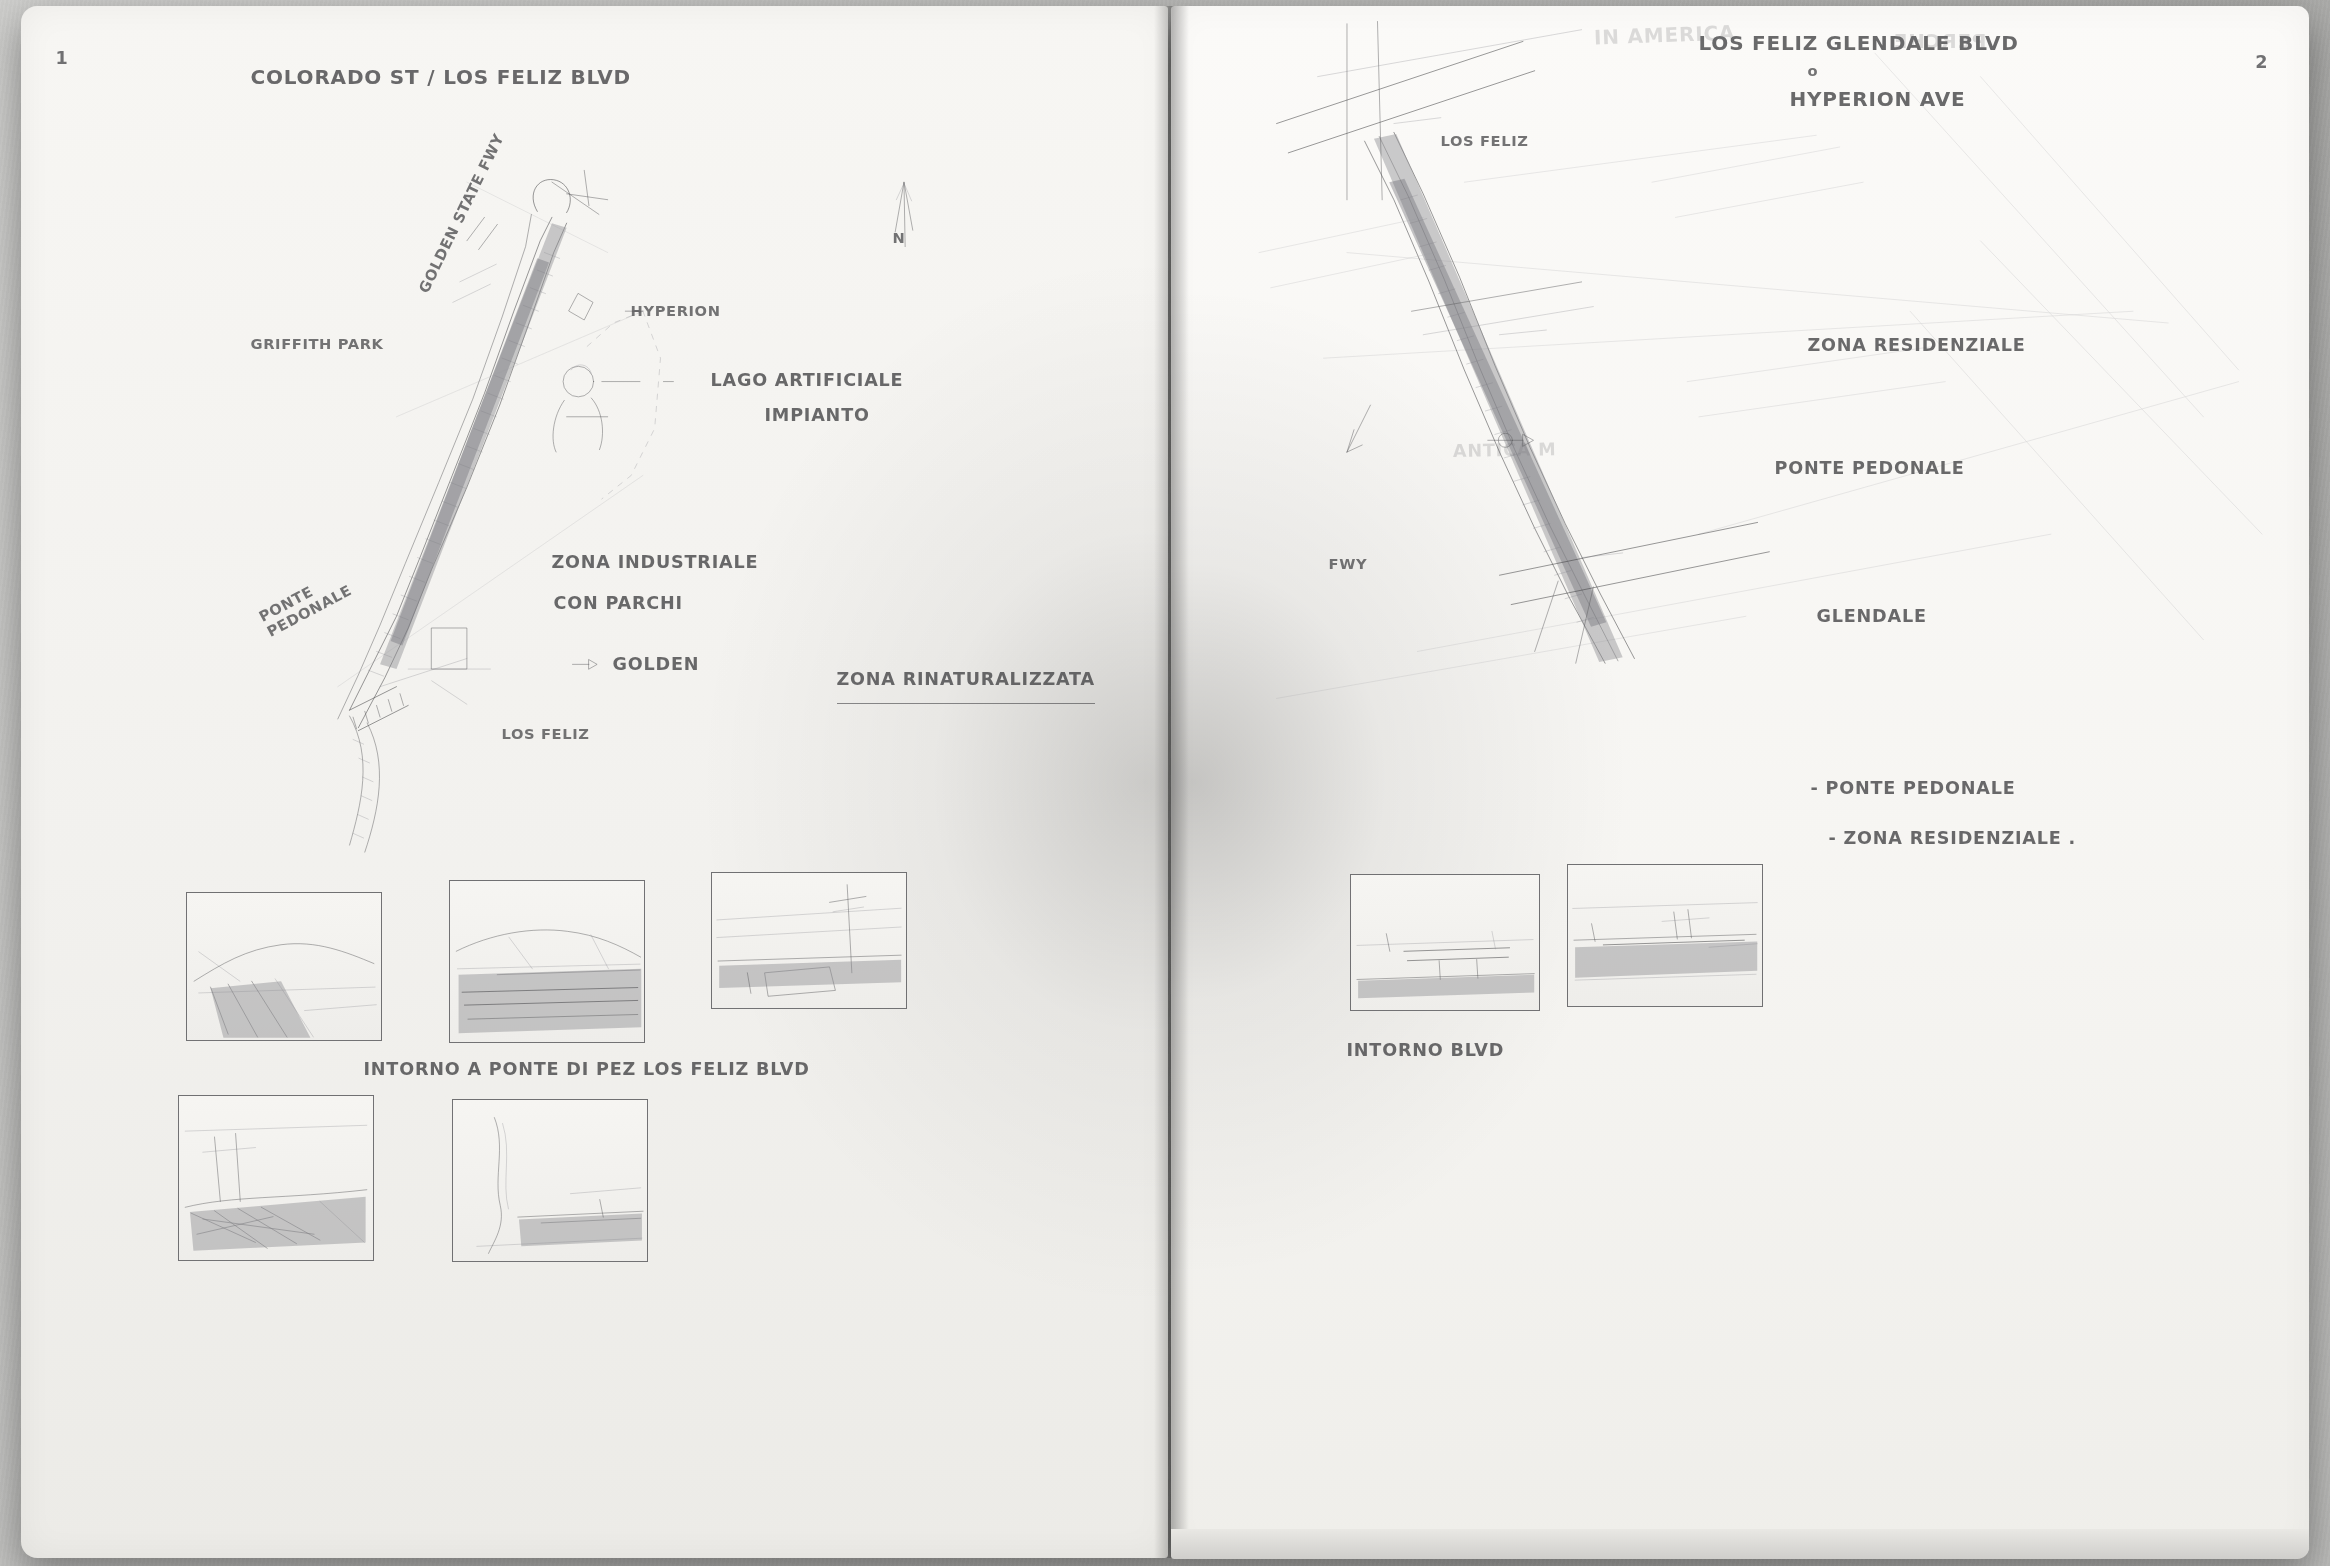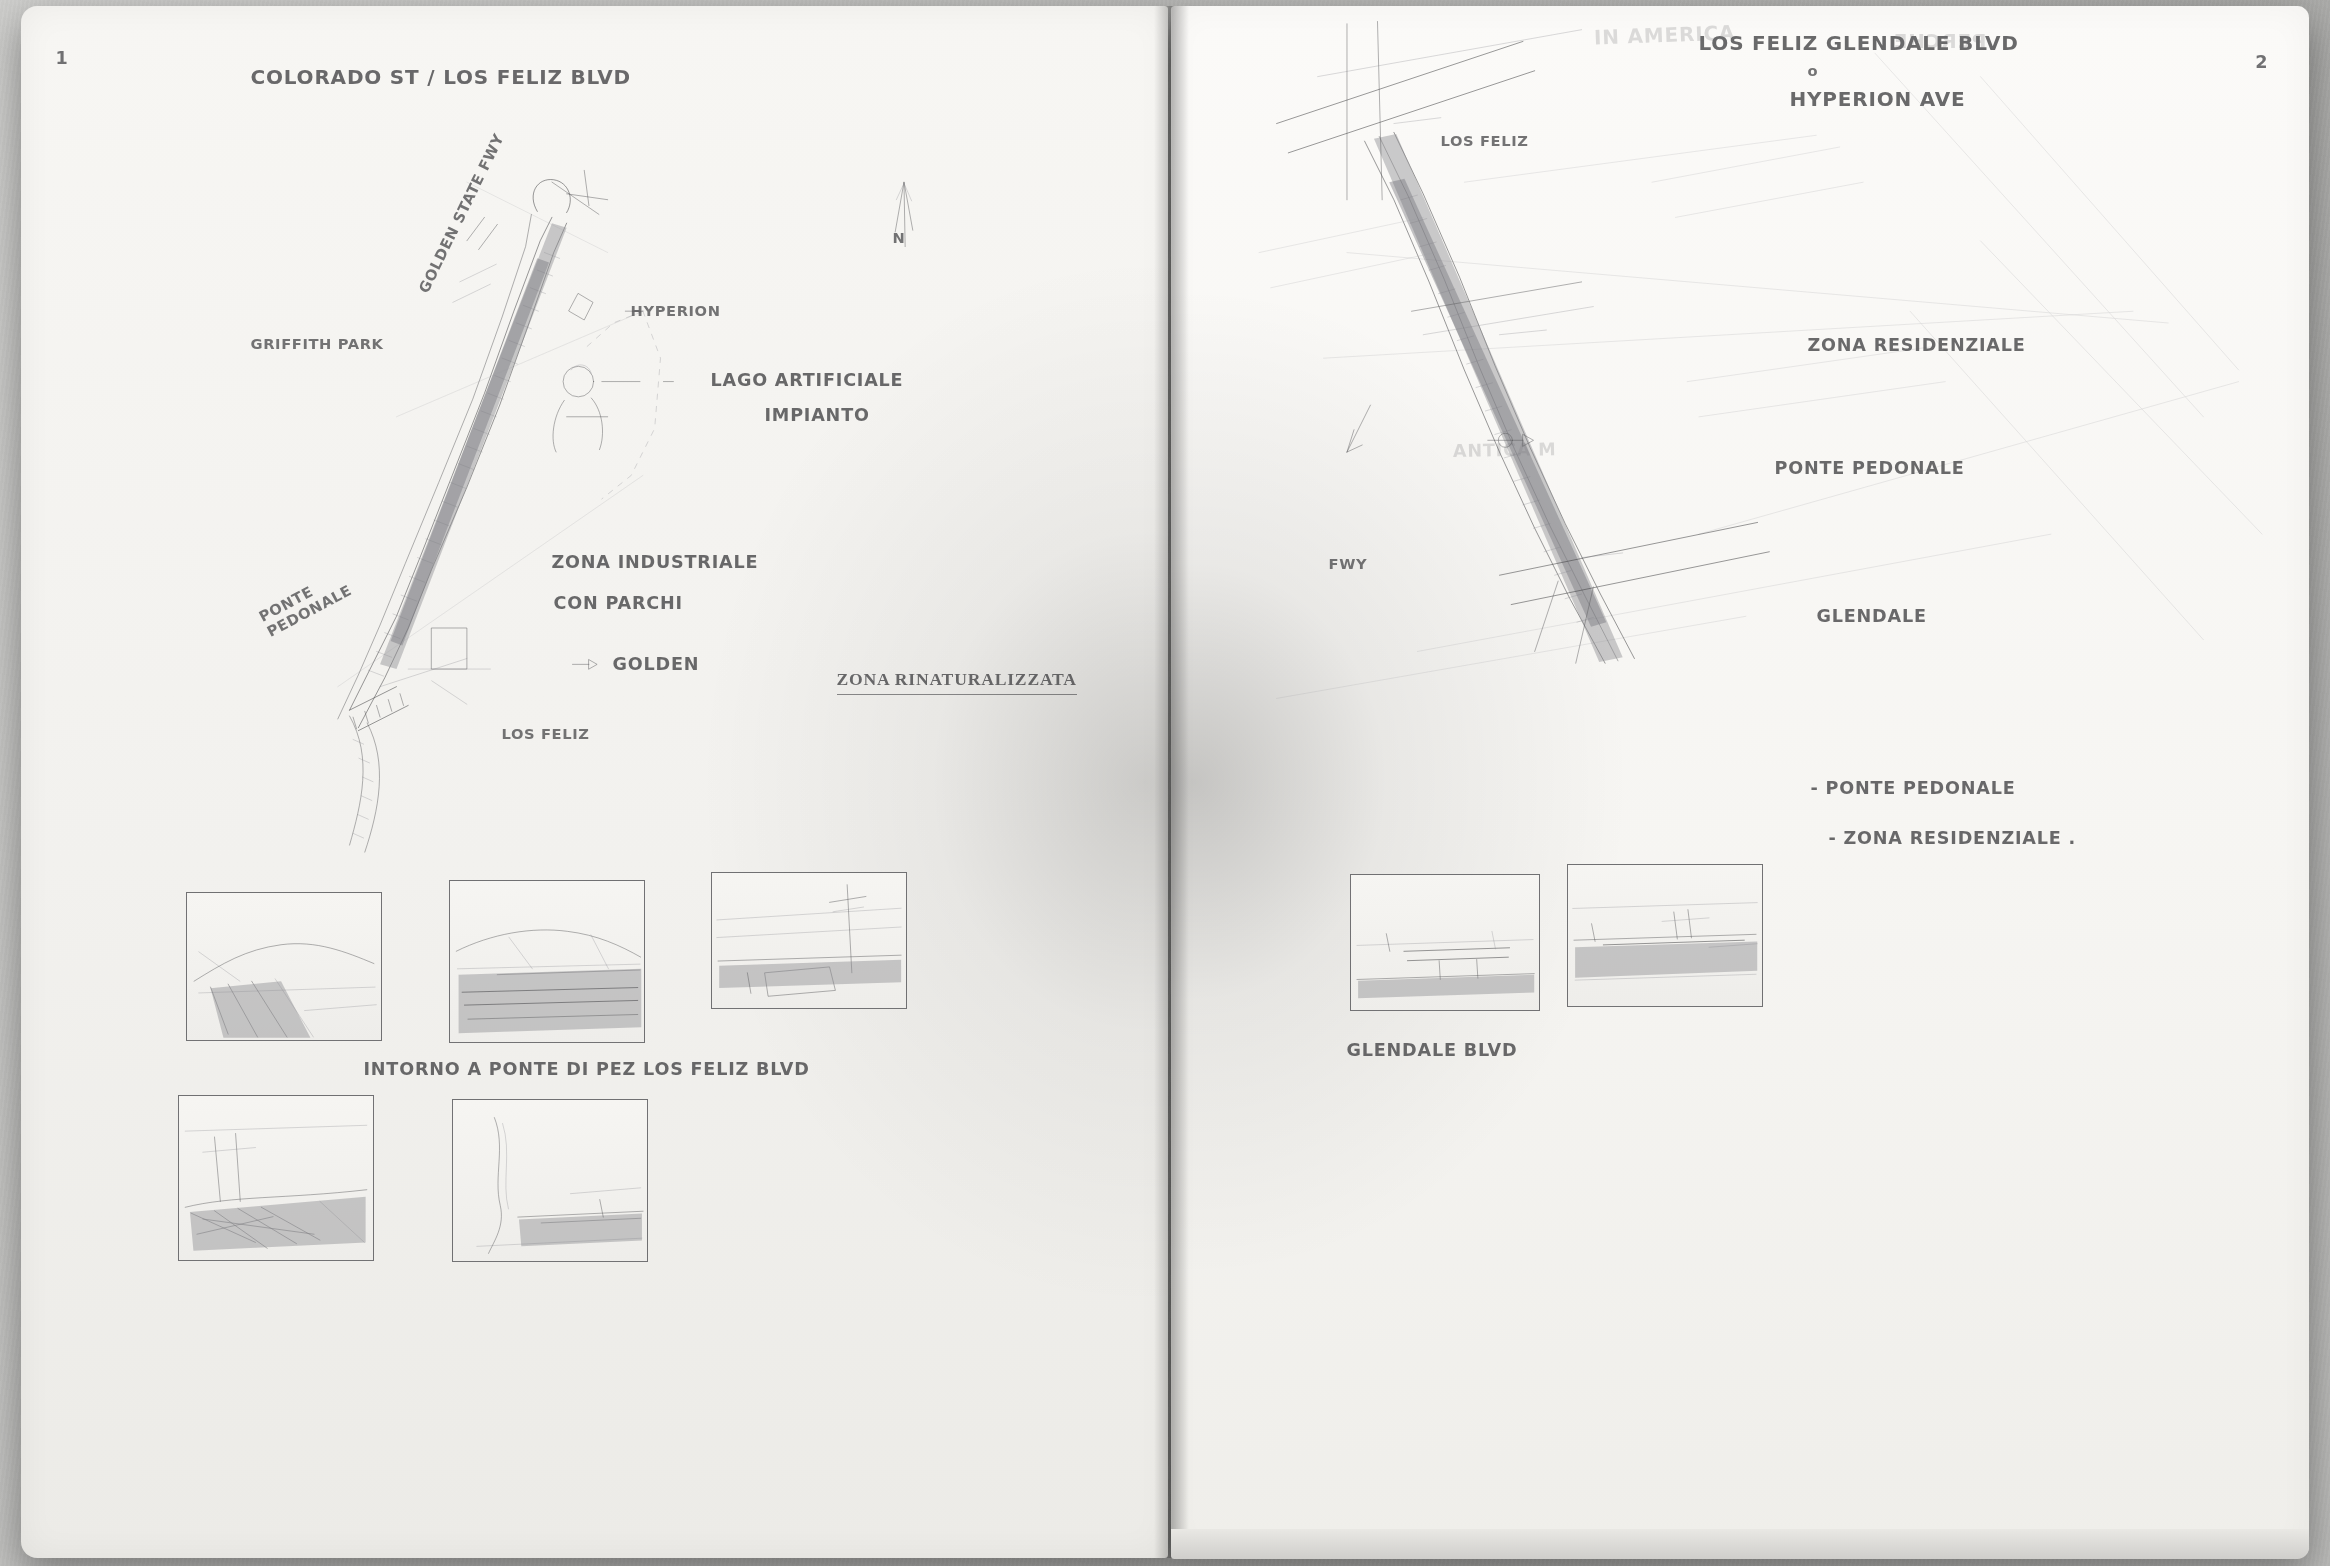--- a/index.html
+++ b/index.html
@@ -64,21 +64,21 @@
     color:#4a4a4c;
     letter-spacing:0.8px;
     white-space:nowrap;
     font-weight:600;
     opacity:.82;
   }
   .hw.small{font-size:14.7px;letter-spacing:0.6px;opacity:.76;}
   .hw.med{font-size:17.6px;}
   .hw.big{font-size:20px;}
   .hw.ghost{opacity:.22;color:#6d6d70;}
-  .hw.under{border-bottom:1.2px solid rgba(70,70,72,.75);padding-bottom:4px;font-family:Liberation Serif, serif;}
+  .hw.under{border-bottom:1.2px solid rgba(70,70,72,.75);padding-bottom:14px;}
 
   .pgnum{
     position:absolute;font-family:"DejaVu Sans", sans-serif;
     font-size:17.6px;color:#4f4f52;font-weight:700;opacity:.8;
   }
 
   
   svg.sk{position:absolute;left:0;top:0;overflow:visible;}
   .st{fill:none;stroke:#5a5a5d;stroke-linecap:round;stroke-linejoin:round;opacity:.8;}
   .st.lt{stroke:#83838a;opacity:.5;}
@@ -418,20 +418,20 @@
           <path class="fillgrey" d="M12 140 L322 130 L322 180 L12 192 Z"></path>
           <path class="st" d="M180 80 L186 126"></path>
           <path class="st" d="M204 76 L210 124"></path>
           <path class="st lt" d="M160 96 L240 90"></path>
           <path class="st" d="M40 100 L46 130"></path>
           <path class="st lt" d="M12 196 L320 186"></path>
           <path class="st lt" d="M240 140 L322 134"></path>
         </svg>
       </div>
 
-      <div class="hw med" style="left:176px;top:1034px;">GLENDALE BLVD</div>
+      <div class="hw med" style="left:176px;top:1034px;">INTORNO BLVD</div>
     </div>
 
     <div class="gutter"></div>
     <div class="page-edge-bottom"></div>
   </div>
 </div>
 
 
 </body></html>

